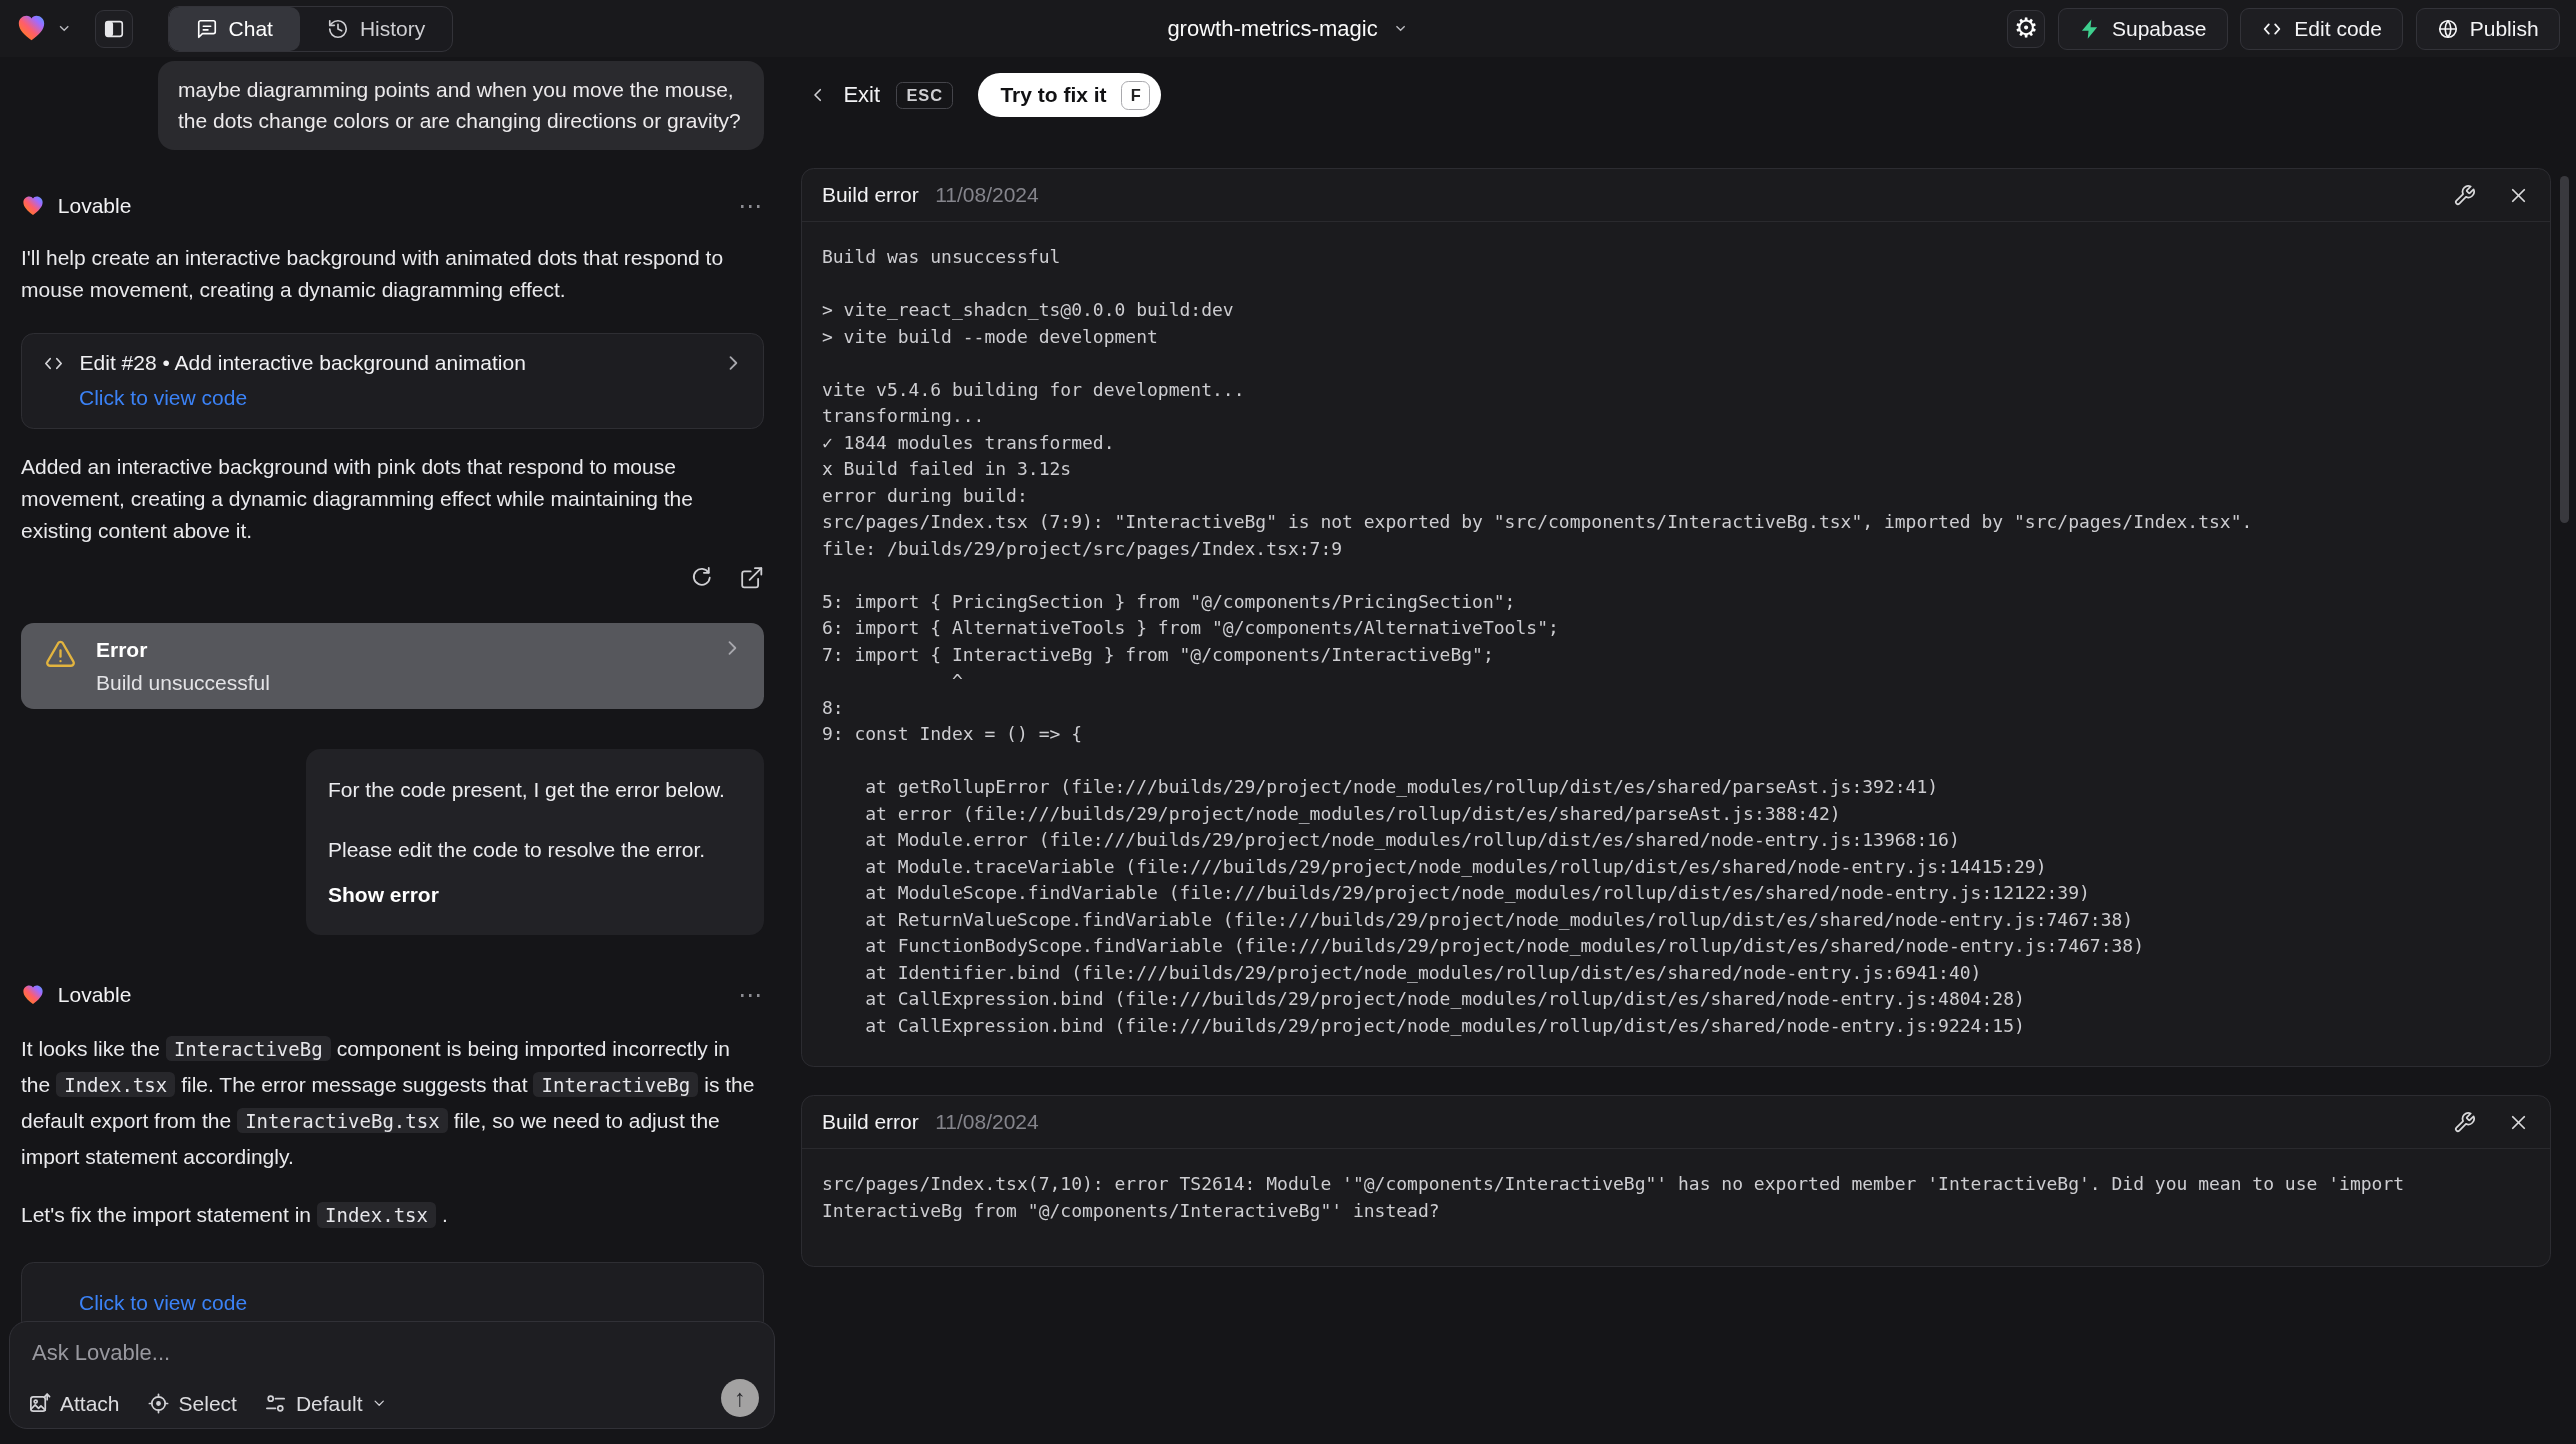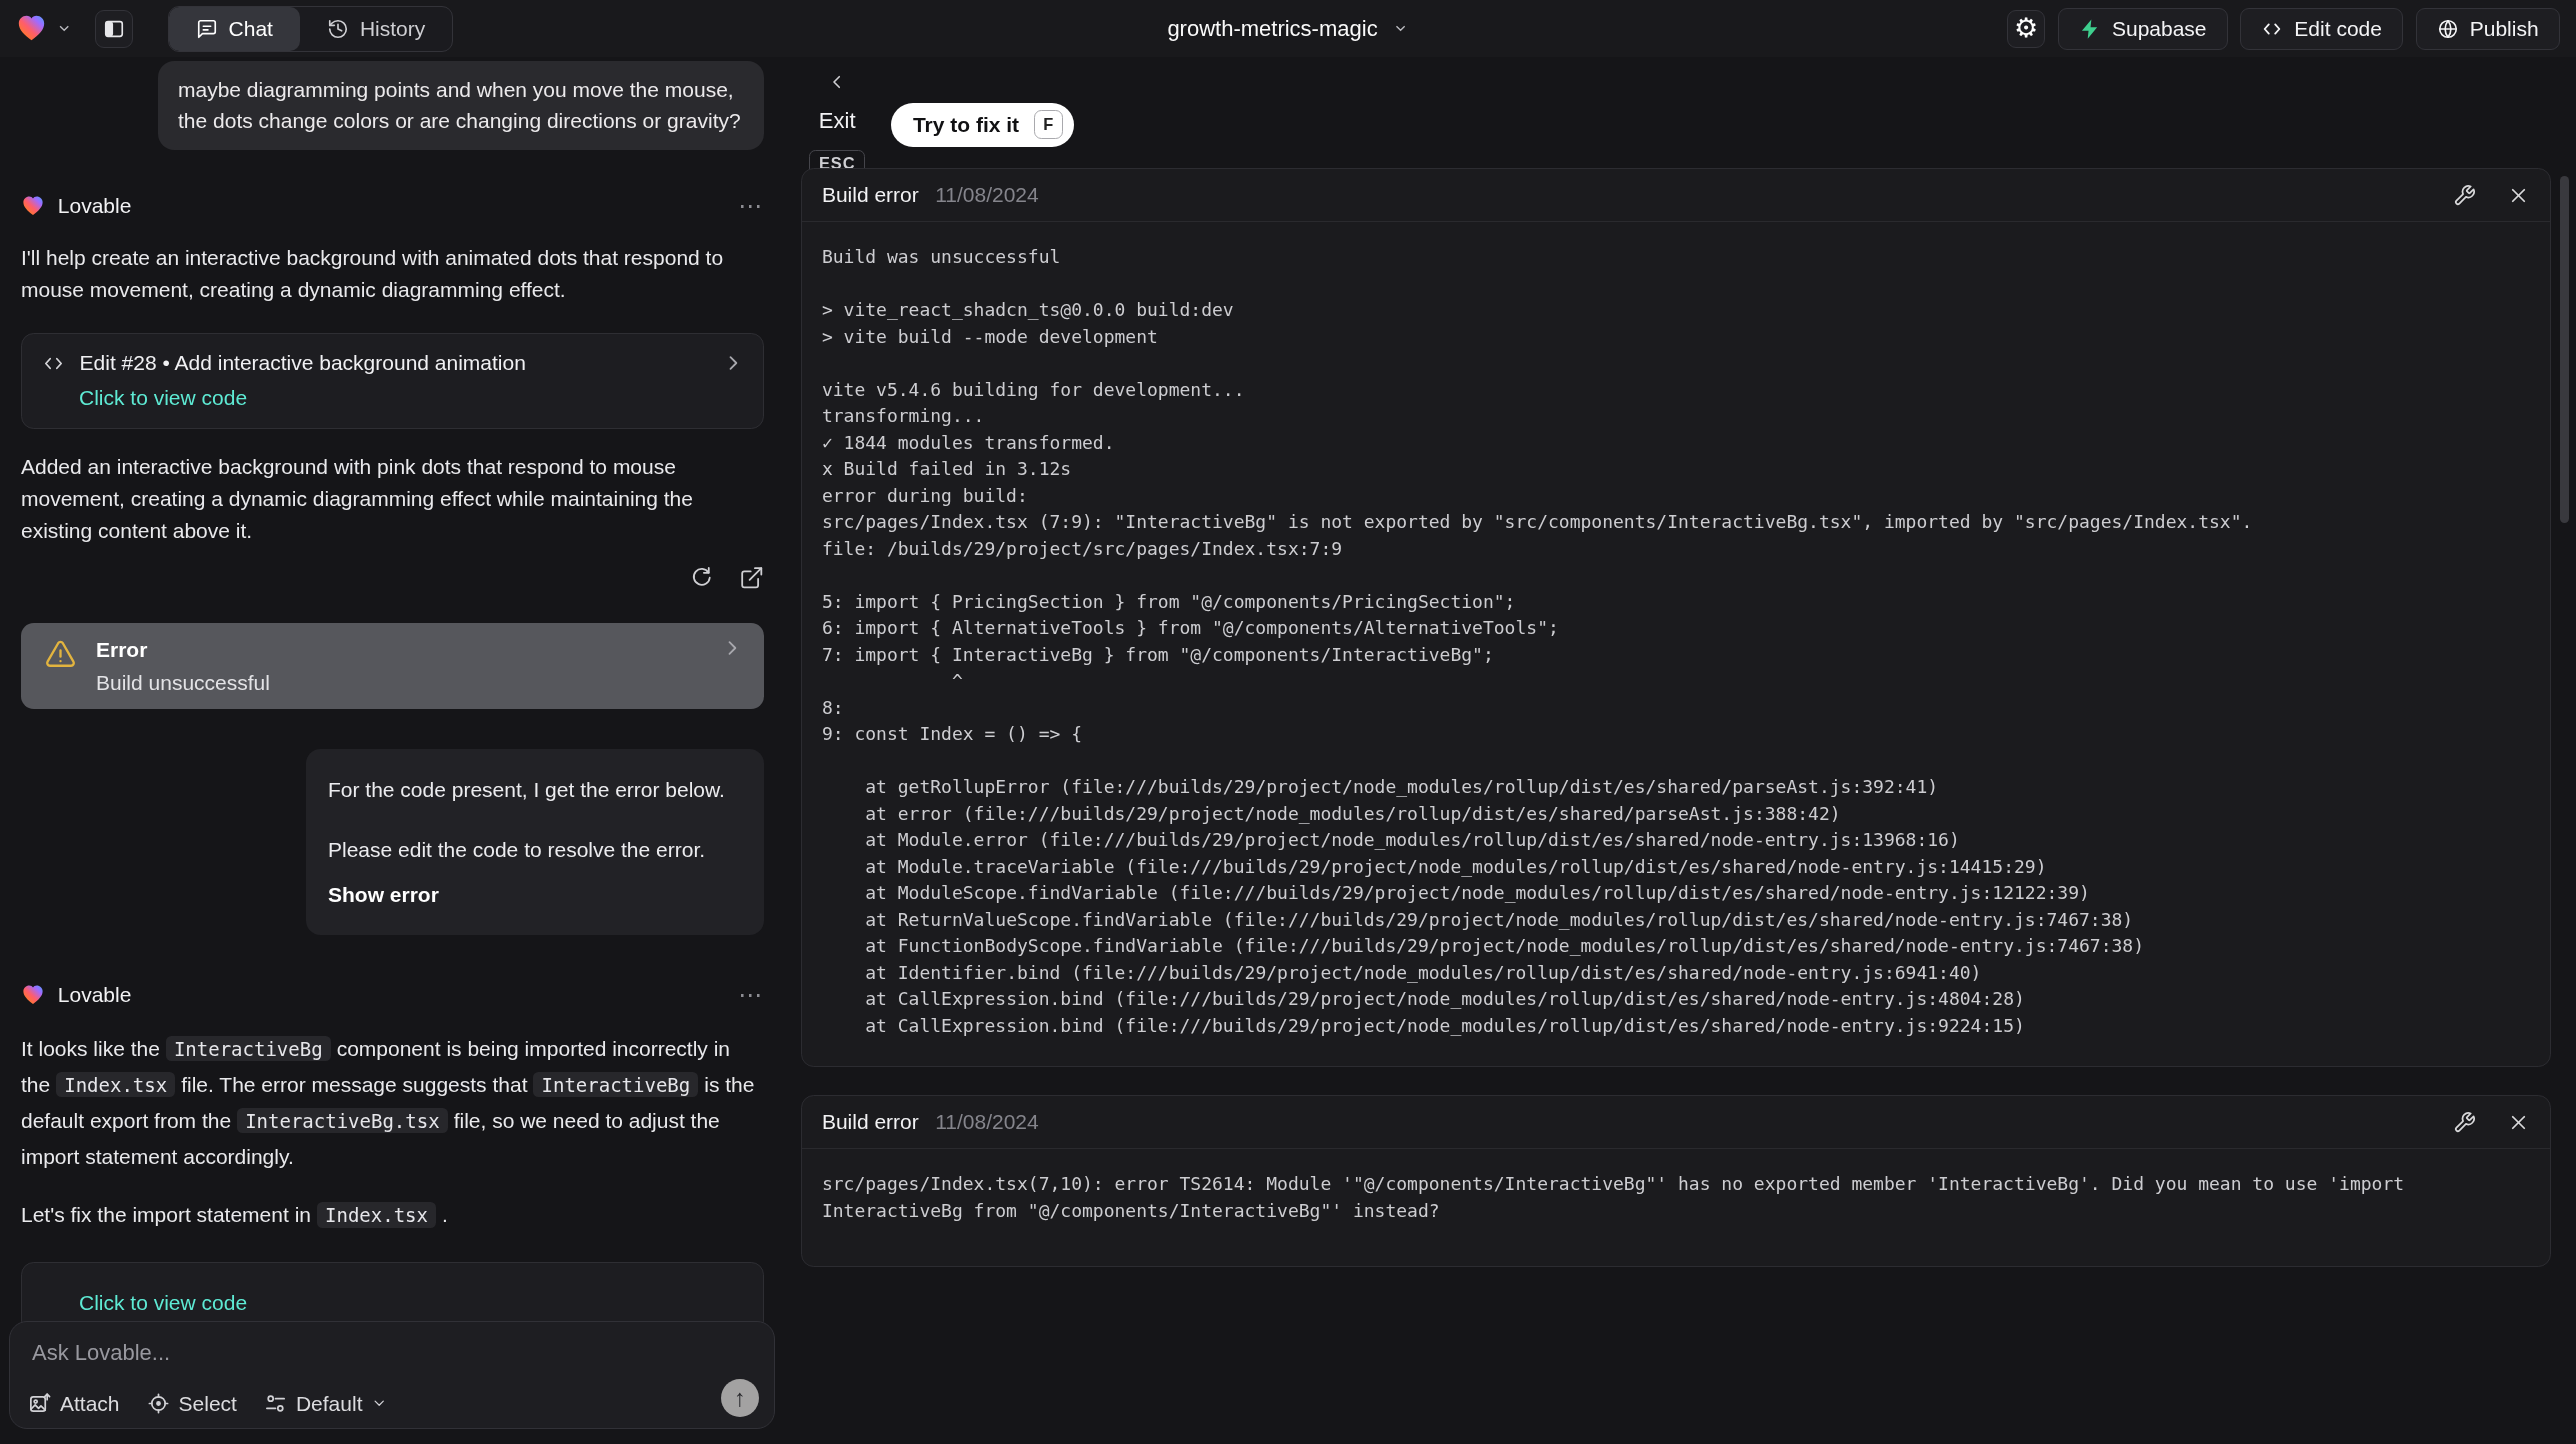--- a/index.html
+++ b/index.html
@@ -39,21 +39,21 @@
   .lovable-head .name { font-size:21px; color:#f2f2f4; }
   .more-dots { margin-left:auto; color:#8d8d93; font-size:24px; letter-spacing:1.8px; cursor:pointer; }
   .heart-sm { width:24px; height:22px; }
   .para { margin-top:22px; font-size:21px; line-height:32px; color:#e9e9ec; }
   .inline-code { font-family:"DejaVu Sans Mono", monospace; font-size:19px;
     background:#27272b; border-radius:5.5px; padding:1.8px 8.2px; color:#e6e6ea; }
   .edit-card { margin-top:27px; background:#1d1d21; border:0.9px solid #2e2e33;
     border-radius:12.8px; padding:17.3px 20px; cursor:pointer; }
   .edit-card .row1 { display:flex; align-items:center; gap:14.6px; font-size:21px; color:#f0f0f3; }
   .edit-card .row1 .title { flex:1; }
-  .edit-card .sub { margin:11px 0 0 37px; font-size:21px; color:#5eead4; }
+  .edit-card .sub { margin:11px 0 0 37px; font-size:21px; color:#3b82f6; }
   .mini-icon { width:23px; height:23px; stroke:#d6d6da; stroke-width:1.8; fill:none;
     stroke-linecap:round; stroke-linejoin:round; flex:none; }
   .chev-right { width:20px; height:20px; stroke:#a8a8ae; stroke-width:2.2; fill:none;
     stroke-linecap:round; stroke-linejoin:round; flex:none; }
   .icon-row { display:flex; justify-content:flex-end; gap:24px; margin-top:18px; }
   .icon-row svg { width:25.5px; height:25.5px; stroke:#cfcfd3; stroke-width:1.7; fill:none;
     stroke-linecap:round; stroke-linejoin:round; cursor:pointer; }
   .error-card { margin-top:33px; background:#56575c; border-radius:12.8px;
     padding:14.6px 22px; display:flex; gap:18px; cursor:pointer; }
   .error-card .texts { flex:1; }
@@ -77,21 +77,21 @@
   .ask-ctrl { display:flex; align-items:center; gap:9px; cursor:pointer; }
   .ask-ctrl svg { width:23px; height:23px; stroke:#d2d2d6; stroke-width:1.8; fill:none;
     stroke-linecap:round; stroke-linejoin:round; }
   .send-btn { position:absolute; right:14.6px; bottom:11px; width:38px; height:38px;
     border-radius:50%; background:#a3a2a2; color:#26262a; font-size:24px;
     display:flex; align-items:center; justify-content:center; cursor:pointer; font-weight:bold; }
 
   
   .right-panel { position:absolute; left:800px; top:57px; right:0; bottom:0; background:#151518; }
   .rp-header { position:absolute; left:9px; top:16.4px; display:flex; align-items:center; }
-  .exit-group { display:flex; align-items:center; gap:16.4px; cursor:pointer;flex-direction:column; }
+  .exit-group { display:flex; align-items:center; gap:16.4px; cursor:pointer; }
   .exit-label { font-size:22px; color:#f2f2f4; }
   .key-badge { border:0.9px solid #45454b; border-radius:6.4px; padding:2.7px 9px;
     font-size:16.4px; font-weight:bold; color:#cfcfd3; letter-spacing:0.9px; }
   .fix-btn { margin-left:25.5px; display:flex; align-items:center; gap:14.6px;
     background:#ffffff; color:#111113; border-radius:911px; height:44px;
     padding:0 11px 0 22px; font-size:21px; font-weight:bold; cursor:pointer; }
   .fix-key { border:1.4px solid #a9a9ad; border-radius:7.3px; width:29px; height:29px;
     display:flex; align-items:center; justify-content:center; font-size:16.4px; font-weight:bold; color:#222; }
 
   .panels { position:absolute; left:0.9px; right:25.5px; top:111px; }

